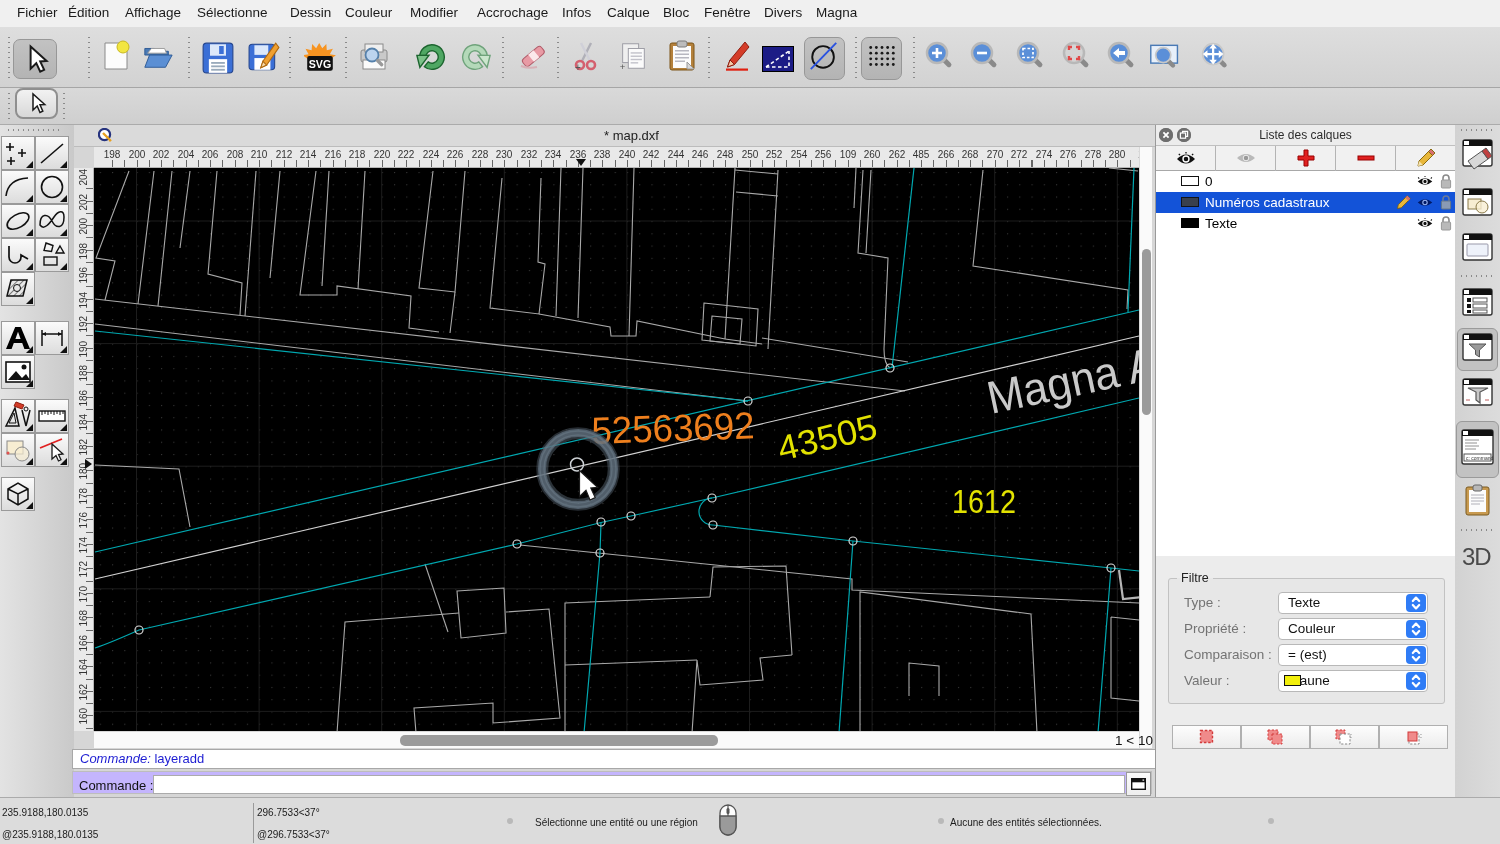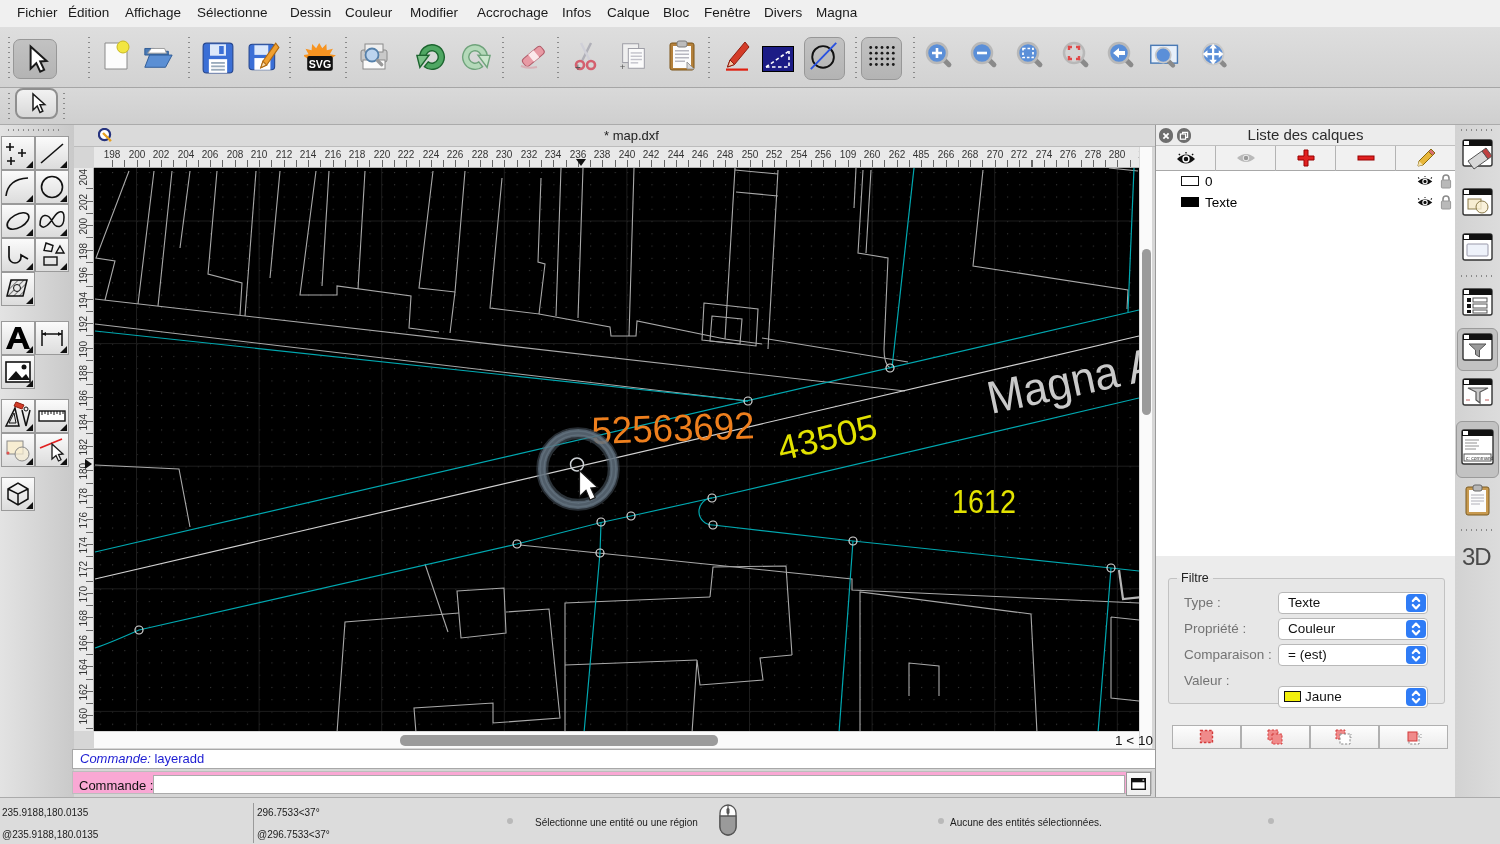--- a/index.html
+++ b/index.html
@@ -22,26 +22,26 @@
 
 #doctitle{position:absolute;left:74px;top:125px;width:1081px;height:22px;background:#dadada;border-bottom:1px solid #bcbcbc;text-align:center;font-size:13px;color:#222;line-height:21px;text-indent:34px}
 #hruler{position:absolute;left:94px;top:147px;width:1058px;height:21px;background:#e9e9e9;border-bottom:1px solid #b5b5b5;overflow:hidden}
 #vruler{position:absolute;left:74px;top:168px;width:20px;height:563px;background:#e9e9e9;border-right:1px solid #b5b5b5;overflow:hidden}
 #canvas{position:absolute;left:94px;top:168px;width:1045px;height:563px;background:#000;overflow:hidden}
 #hscroll{position:absolute;left:94px;top:731px;width:1045px;height:17px;background:#fafafa;border-top:1px solid #d8d8d8}
 #vscroll{position:absolute;left:1139px;top:147px;width:13px;height:601px;background:#fafafa;border-left:1px solid #d8d8d8}
 .thumb{position:absolute;background:#9b9b9b;border-radius:5px}
 
 #cmdhist{position:absolute;left:72px;top:749px;width:1236px;height:20px;background:#fff;border:1px solid #a8a8a8;font-size:13px;color:#1d1dd2;line-height:18px}
-#cmdrow{position:absolute;left:72px;top:771px;width:1080px;height:23px;background:#f9a8d4;border:1px solid #bdbdbd}
+#cmdrow{position:absolute;left:72px;top:771px;width:1080px;height:23px;background:#c4b5fd;border:1px solid #bdbdbd}
 #cmdinput{position:absolute;left:80px;top:3px;width:972px;height:19px;background:#fff;border:1px solid #ababab}
 #cmdbtn{position:absolute;right:0px;top:0px;width:25px;height:24px;background:linear-gradient(#fbfbfb,#eee);border:1px solid #9a9a9a}
 
 #rpanel{position:absolute;left:1155px;top:125px;width:300px;height:672px;background:#ececec;border-left:1px solid #9a9a9a}
-.ptitle{position:relative;height:21px;background:#ececec;text-align:center;font-size:15px;color:#2c2c2c;line-height:20px;border-bottom:1px solid #c0c0c0}
+.ptitle{position:relative;height:21px;background:#ececec;text-align:center;font-size:12px;color:#2c2c2c;line-height:20px;border-bottom:1px solid #c0c0c0}
 .wbtn{position:absolute;top:3px;width:14px;height:14px;border-radius:50%;background:#6e6e6e;color:#fff}
 
 #rstrip{position:absolute;left:1455px;top:125px;width:45px;height:672px;background:linear-gradient(90deg,#d2d2d2,#dcdcdc)}
 .rsbtn{position:absolute;left:5px;width:35px;height:36px}
 
 #statusbar{position:absolute;left:0;top:797px;width:1500px;height:47px;background:#dcdcdc;border-top:1px solid #ababab;font-size:10px;color:#1c1c1c}
 #statusbar div{position:absolute;white-space:pre}
 .dot{position:absolute;width:6px;height:6px;border-radius:50%;background:#b9b9b9}
 
 #hruler i{position:absolute;top:2px;font-size:10px;color:#333;font-style:normal;transform:translateX(-50%)}
@@ -627,20 +627,36 @@
 <svg width="16" height="11" viewBox="0 0 22 14" style="position:absolute;left:261px;top:5px">
           <path d="M1,7 Q11,-2 21,7 Q11,16 1,7" fill="#111"></path>
           <circle cx="11" cy="7" r="3" fill="#111" stroke="#fff" stroke-width="1.5"></circle>
           <path d="M3,3 L1.6,1.4 M11,0.8 V-1 M19,3 L20.4,1.4" stroke="#111" stroke-width="1.4"></path>
         </svg>
 <svg width="12" height="15" viewBox="0 0 12 15" style="position:absolute;left:284px;top:3px">
           <path d="M3,6 V4 a3,3 0 0 1 6,0 V6" fill="none" stroke="#8a8a8a" stroke-width="1.6"></path>
           <rect x="1.4" y="6" width="9.2" height="8" rx="1" fill="#b9b9b9" stroke="#999"></rect>
         </svg>
 </div>
+<div style="position:relative;height:21px;background:#1353d8;color:#fff">
+<span style="position:absolute;left:25px;top:5px;width:18px;height:10px;background:#39404d;border:1.4px solid #10141c"></span>
+<span style="position:absolute;left:49px;top:3px;font-size:13.5px">Numéros cadastraux</span>
+<svg width="15" height="15" viewBox="0 0 20 20" style="position:absolute;left:240px;top:3px">
+          <path d="M15,1 L19,5 L7,17 L2,18 L3,13 Z" fill="#e8b73a" stroke="#7a5a00"></path>
+          <path d="M15,1 L19,5 L16.5,7.5 L12.5,3.5 Z" fill="#d87070"></path>
+        </svg>
+<svg width="16" height="11" viewBox="0 0 22 14" style="position:absolute;left:261px;top:5px">
+          <path d="M1,7 Q11,-2 21,7 Q11,16 1,7" fill="#001a66"></path>
+          <circle cx="11" cy="7" r="3" fill="#001a66" stroke="#9ab4ee" stroke-width="1.5"></circle>
+        </svg>
+<svg width="12" height="15" viewBox="0 0 12 15" style="position:absolute;left:284px;top:3px">
+          <path d="M3,6 V4 a3,3 0 0 1 6,0 V6" fill="none" stroke="#6a7a9a" stroke-width="1.6"></path>
+          <rect x="1.4" y="6" width="9.2" height="8" rx="1" fill="#8a9ab4" stroke="#678"></rect>
+        </svg>
+</div>
 <div style="position:relative;height:21px">
 <span style="position:absolute;left:25px;top:5px;width:18px;height:10px;background:#000;border:1.4px solid #000"></span>
 <span style="position:absolute;left:49px;top:3px;font-size:13.5px">Texte</span>
 <svg width="16" height="11" viewBox="0 0 22 14" style="position:absolute;left:261px;top:5px">
           <path d="M1,7 Q11,-2 21,7 Q11,16 1,7" fill="#111"></path>
           <circle cx="11" cy="7" r="3" fill="#111" stroke="#fff" stroke-width="1.5"></circle>
           <path d="M3,3 L1.6,1.4 M11,0.8 V-1 M19,3 L20.4,1.4" stroke="#111" stroke-width="1.4"></path>
         </svg>
 <svg width="12" height="15" viewBox="0 0 12 15" style="position:absolute;left:284px;top:3px">
           <path d="M3,6 V4 a3,3 0 0 1 6,0 V6" fill="none" stroke="#8a8a8a" stroke-width="1.6"></path>
@@ -661,21 +677,21 @@
       <span class="fdd" style="top:62px">Couleur<i class="st"><svg width="20" height="18" viewBox="0 0 20 18">
             <path d="M6.8,7 L10,3.6 L13.2,7" fill="none" stroke="#fff" stroke-width="2.2" stroke-linecap="round" stroke-linejoin="round"></path>
             <path d="M6.8,11 L10,14.4 L13.2,11" fill="none" stroke="#fff" stroke-width="2.2" stroke-linecap="round" stroke-linejoin="round"></path>
           </svg></i></span>
 <span class="flbl" style="top:91px">Comparaison :</span>
       <span class="fdd" style="top:88px">= (est)<i class="st"><svg width="20" height="18" viewBox="0 0 20 18">
             <path d="M6.8,7 L10,3.6 L13.2,7" fill="none" stroke="#fff" stroke-width="2.2" stroke-linecap="round" stroke-linejoin="round"></path>
             <path d="M6.8,11 L10,14.4 L13.2,11" fill="none" stroke="#fff" stroke-width="2.2" stroke-linecap="round" stroke-linejoin="round"></path>
           </svg></i></span>
 <span class="flbl" style="top:117px">Valeur :</span>
-      <span class="fdd" style="top:130px;padding-left:26px">Jaune<i class="st"><svg width="20" height="18" viewBox="0 0 20 18">
+      <span class="fdd" style="top:114px;padding-left:14px">Jaune<i class="st"><svg width="20" height="18" viewBox="0 0 20 18">
             <path d="M6.8,7 L10,3.6 L13.2,7" fill="none" stroke="#fff" stroke-width="2.2" stroke-linecap="round" stroke-linejoin="round"></path>
             <path d="M6.8,11 L10,14.4 L13.2,11" fill="none" stroke="#fff" stroke-width="2.2" stroke-linecap="round" stroke-linejoin="round"></path>
           </svg></i><i style="position:absolute;left:5px;top:4px;width:17px;height:11px;background:#f2ef0c;border:1px solid #111"></i></span>
 </div>
 <div style="position:relative;height:24px;margin-top:1px">
 <div class="fbtn" style="left:16px"><svg width="15" height="15" viewBox="0 0 15 15">
           <rect x="1.5" y="1.5" width="12" height="12" fill="#f08a8a" stroke="#d23a3a" stroke-width="1.4" stroke-dasharray="2.5 1.8"></rect>
         </svg></div>
 <div class="fbtn" style="left:85px"><svg width="17" height="16" viewBox="0 0 17 16">
           <rect x="1" y="1" width="10" height="10" fill="#f08a8a" stroke="#d23a3a" stroke-dasharray="2.2 1.6"></rect>

